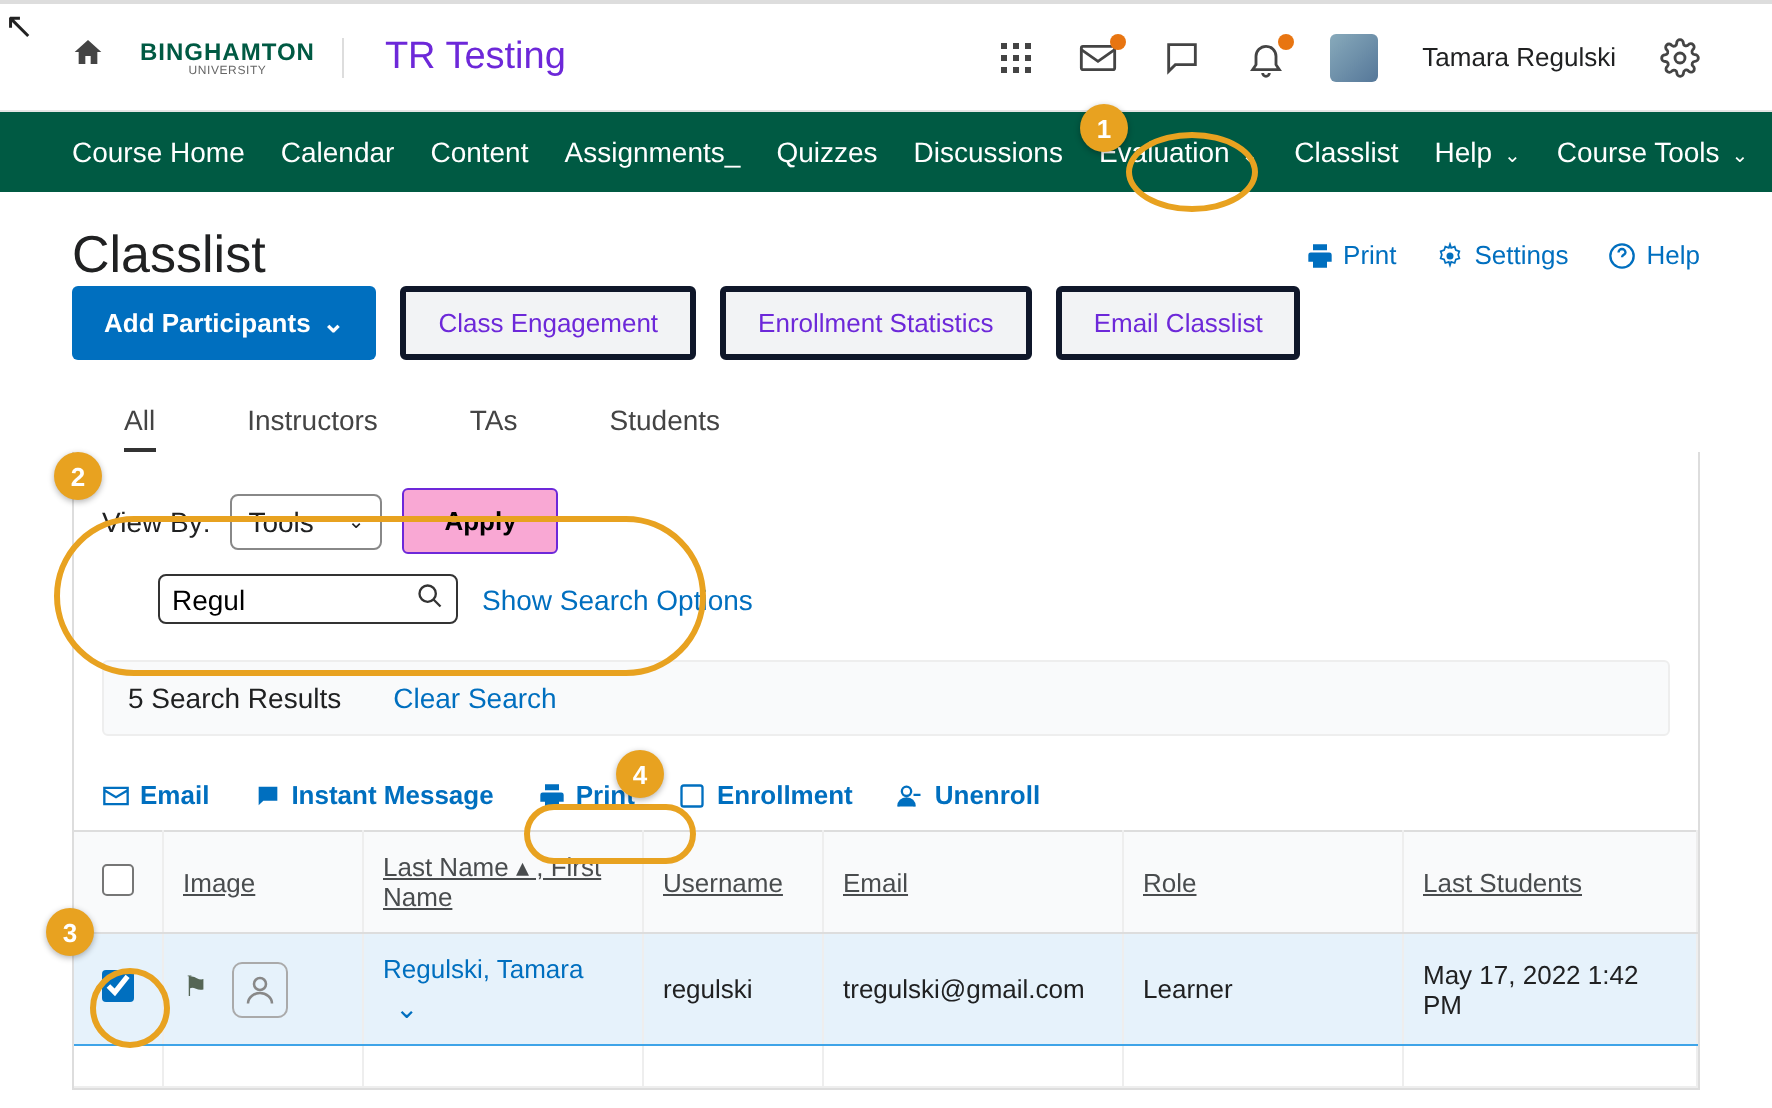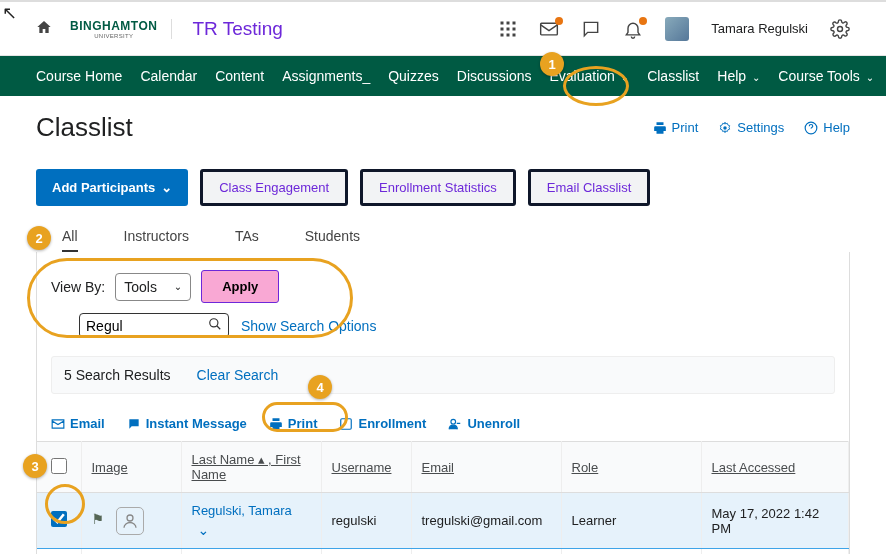--- a/index.html
+++ b/index.html
@@ -18,21 +18,21 @@
   .username { font-size: 13px; color: #202122; }
   .gear-icon { color: #444; }
   .navbar { background: #005a43; color: #fff; display: flex; align-items: center; padding: 0 36px; height: 40px; gap: 18px; position: relative; }
   .nav-item { font-size: 14px; color: #fff; white-space: nowrap; }
   .nav-item .caret { font-size: 10px; margin-left: 2px; }
   .content { padding: 16px 36px 0 36px; }
   .header-row { display: flex; align-items: center; }
   .page-title { font-size: 26px; font-weight: 400; flex: 1; }
   .page-actions { display: flex; gap: 20px; align-items: center; font-size: 13px; }
   .page-action { color: #006fbf; display: inline-flex; align-items: center; gap: 5px; }
-  .btn-row { display: flex; gap: 12px; margin-top: 26px; }
+  .btn-row { display: flex; gap: 12px; }
   .btn-primary { background: #006fbf; color: #fff; border: none; padding: 8px 16px; font-size: 13px; border-radius: 3px; font-weight: 600; display: inline-flex; align-items: center; gap: 6px; }
   .btn-secondary { background: #f2f3f5; color: #6d28d9; border: 3px solid #0f172a; padding: 8px 16px; font-size: 13px; border-radius: 3px; }
   .tabs { display: flex; margin-top: 22px; gap: 46px; padding-left: 26px; position: relative; }
   .tab { font-size: 14px; color: #444; padding-bottom: 6px; }
   .list-area { border: 1px solid #ddd; border-top: none; margin-top: 0; }
   .filter-box { padding: 18px 14px 10px 14px; position: relative; }
   .viewby-row { display: flex; align-items: center; gap: 10px; margin-bottom: 10px; }
   .viewby-label { font-size: 14px; }
   .select { border: 1px solid #888; border-radius: 4px; padding: 5px 28px 5px 8px; font-size: 14px; background: #fff; position: relative; display: inline-flex; align-items: center; min-width: 76px; }
   .select .caret { position: absolute; right: 8px; font-size: 10px; }
@@ -254,21 +254,21 @@
 
     <table>
       <thead>
         <tr>
           <th class="checkbox-cell"><input type="checkbox" style=""></th>
           <th style="width:100px;">Image</th>
           <th style="width:140px;">Last Name ▴ , First Name</th>
           <th style="width:90px;">Username</th>
           <th style="width:150px;">Email</th>
           <th style="width:140px;">Role</th>
-          <th>Last Accessed</th>
+          <th>Last Students</th>
         </tr>
       </thead>
       <tbody>
         <tr class="row-highlight">
           <td class="checkbox-cell"><input type="checkbox" checked="" style=""></td>
           <td class="img-cell">
             <span class="flag">⚑</span>
             <span class="person-thumb">
               <svg width="18" height="18" viewBox="0 0 24 24" fill="none" stroke="#888" stroke-width="1.7">
                   <circle cx="12" cy="8" r="4"></circle>

